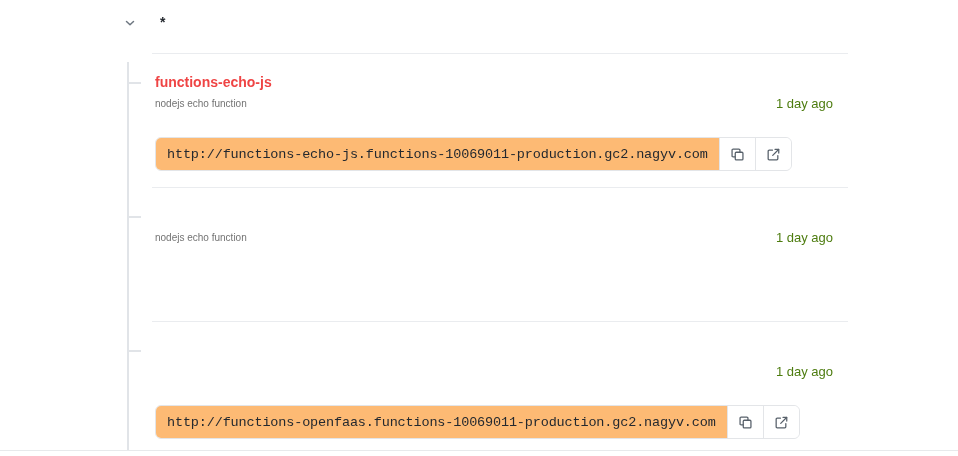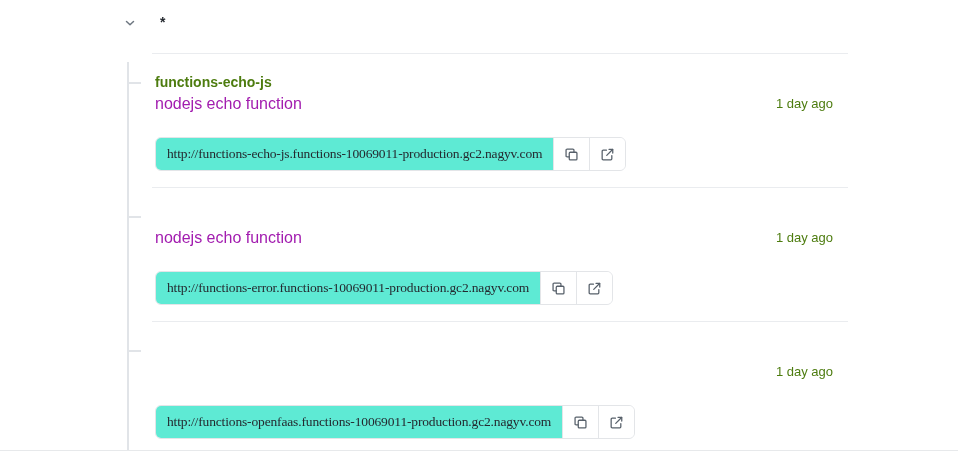--- a/index.html
+++ b/index.html
@@ -101,30 +101,30 @@
     position: relative;
     height: 44px;
   }
   .fn-title {
     position: absolute;
     left: 0;
     top: 0;
     font-size: 14px;
     line-height: 21px;
     font-weight: 700;
-    color: #4d7c0f;
+    color: #ef4444;
   }
   .fn-desc {
     position: absolute;
     left: 0;
     top: 22px;
-    font-size: 16px;
+    font-size: 10px;
     line-height: 20px;
     font-weight: 400;
-    color: #a21caf;
+    color: #737373;
   }
   .fn-time {
     position: absolute;
     right: 15px;
     top: 22px;
     font-size: 13px;
     line-height: 20px;
     color: #4d7c0f;
     white-space: nowrap;
   }
@@ -138,26 +138,26 @@
     border: 1px solid #e3e5e8;
     border-radius: 6px;
     background: #f8f9fa;
     overflow: hidden;
     box-sizing: border-box;
   }
   .url-text {
     display: flex;
     align-items: center;
     padding: 0 11px;
-    font-family: Liberation Serif, serif;
+    font-family: Liberation Mono, monospace;
     font-size: 13.5px;
     letter-spacing: -0.15px;
     color: #24292f;
     white-space: nowrap;
-    background: #5eead4;
+    background: #fdba74;
   }
   .url-btn {
     width: 36px;
     display: flex;
     align-items: center;
     justify-content: center;
     border-left: 1px solid #e3e5e8;
     background: #ffffff;
     cursor: pointer;
     box-sizing: border-box;
@@ -214,52 +214,36 @@
       </svg>
     </div>
   </div>
 
   <div class="fn-item" style="top:206px;">
     <div class="fn-top">
       <div class="fn-desc">nodejs echo function</div>
       <div class="fn-time">1 day ago</div>
     </div>
   </div>
-  <div class="url-group" style="left:155px; top:271px;">
-    <div class="url-text">http://functions-error.functions-10069011-production.gc2.nagyv.com</div>
+
+  <div class="fn-item" style="top:340px;">
+    <div class="fn-top">
+      <div class="fn-time">1 day ago</div>
+    </div>
+  </div>
+  <div class="url-group" style="left:155px; top:405px;text-align:center;">
+    <div class="url-text">http://functions-openfaas.functions-10069011-production.gc2.nagyv.com</div>
     <div class="url-btn" title="copy">
       <svg width="15" height="15" viewBox="0 0 16 16" fill="none" aria-hidden="true">
         <rect x="5.6" y="5.6" width="8.2" height="8.2" rx="1.1" stroke="#57606a" stroke-width="1.35"></rect>
         <path d="M10.6 5.4 V3.3 a1.1 1.1 0 0 0 -1.1 -1.1 H3.3 a1.1 1.1 0 0 0 -1.1 1.1 V9.5 a1.1 1.1 0 0 0 1.1 1.1 H5.4" stroke="#57606a" stroke-width="1.35" stroke-linecap="round" stroke-linejoin="round"></path>
       </svg>
     </div>
     <div class="url-btn" title="open">
       <svg width="15" height="15" viewBox="0 0 16 16" fill="none" aria-hidden="true">
         <path d="M12.6 9.1 V12.6 a1.1 1.1 0 0 1 -1.1 1.1 H3.4 a1.1 1.1 0 0 1 -1.1 -1.1 V4.5 a1.1 1.1 0 0 1 1.1 -1.1 H6.9" stroke="#57606a" stroke-width="1.35" stroke-linecap="round" stroke-linejoin="round"></path>
         <path d="M9.6 2.5 H13.6 V6.5" stroke="#57606a" stroke-width="1.35" stroke-linecap="round" stroke-linejoin="round"></path>
         <path d="M7.2 8.9 L13.4 2.7" stroke="#57606a" stroke-width="1.35" stroke-linecap="round"></path>
       </svg>
     </div>
   </div>
 
-  <div class="fn-item" style="top:340px;">
-    <div class="fn-top">
-      <div class="fn-time">1 day ago</div>
-    </div>
-  </div>
-  <div class="url-group" style="left:155px; top:405px;text-align:center;">
-    <div class="url-text">http://functions-openfaas.functions-10069011-production.gc2.nagyv.com</div>
-    <div class="url-btn" title="copy">
-      <svg width="15" height="15" viewBox="0 0 16 16" fill="none" aria-hidden="true">
-        <rect x="5.6" y="5.6" width="8.2" height="8.2" rx="1.1" stroke="#57606a" stroke-width="1.35"></rect>
-        <path d="M10.6 5.4 V3.3 a1.1 1.1 0 0 0 -1.1 -1.1 H3.3 a1.1 1.1 0 0 0 -1.1 1.1 V9.5 a1.1 1.1 0 0 0 1.1 1.1 H5.4" stroke="#57606a" stroke-width="1.35" stroke-linecap="round" stroke-linejoin="round"></path>
-      </svg>
-    </div>
-    <div class="url-btn" title="open">
-      <svg width="15" height="15" viewBox="0 0 16 16" fill="none" aria-hidden="true">
-        <path d="M12.6 9.1 V12.6 a1.1 1.1 0 0 1 -1.1 1.1 H3.4 a1.1 1.1 0 0 1 -1.1 -1.1 V4.5 a1.1 1.1 0 0 1 1.1 -1.1 H6.9" stroke="#57606a" stroke-width="1.35" stroke-linecap="round" stroke-linejoin="round"></path>
-        <path d="M9.6 2.5 H13.6 V6.5" stroke="#57606a" stroke-width="1.35" stroke-linecap="round" stroke-linejoin="round"></path>
-        <path d="M7.2 8.9 L13.4 2.7" stroke="#57606a" stroke-width="1.35" stroke-linecap="round"></path>
-      </svg>
-    </div>
-  </div>
-
 </div>
 
 </body></html>

